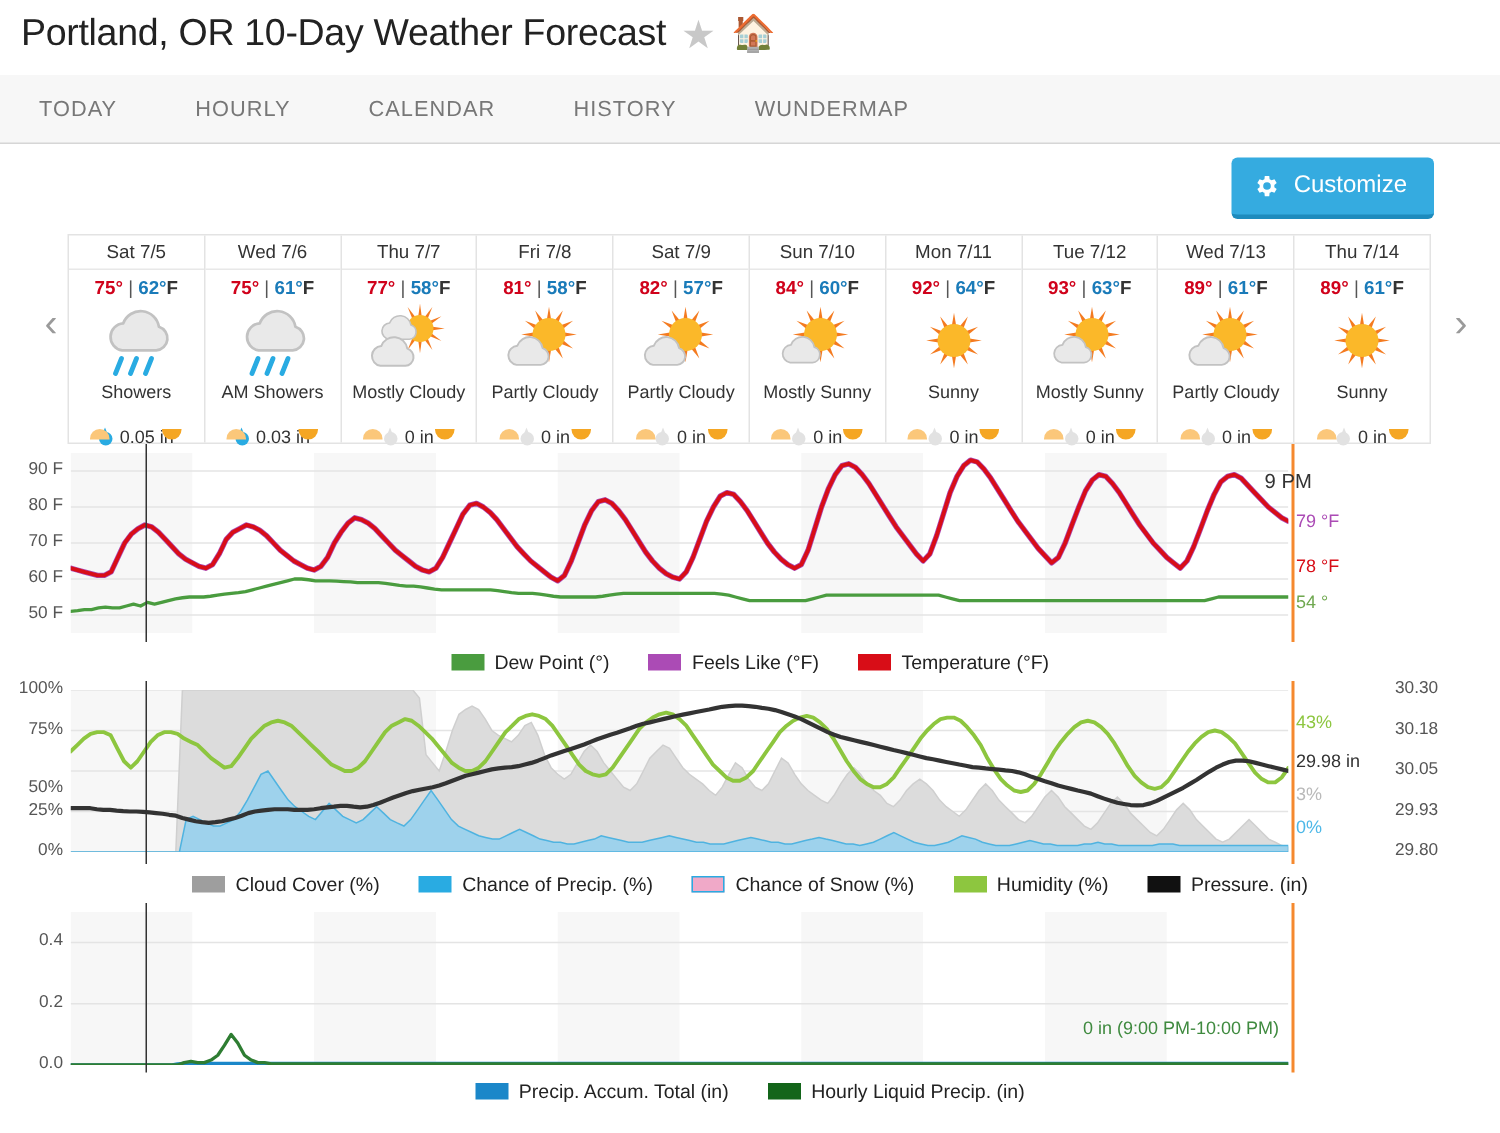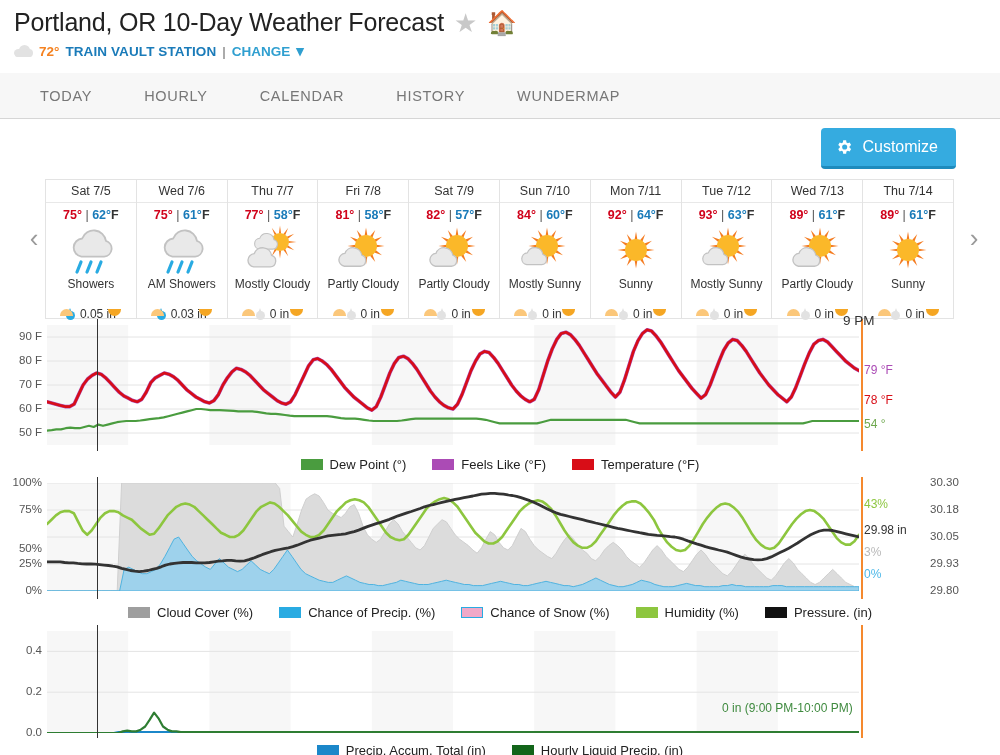--- a/index.html
+++ b/index.html
@@ -27,21 +27,21 @@
   .cloud-mini i:nth-child(4){ left:1px; top:7px; width:17px; height:5px; border-radius:3px;}
   .temp-now { color: #f58220; }
   .station-name { color: #1a7bb9; letter-spacing: .1px; }
   .sep { color: #6b6b6b; font-weight: normal; }
   .change-link { color: #2f9fd0; }
   .chev-down { color: #2f9fd0; font-size: 15px; font-weight: bold; }
 
   
   .tabs-wrap { margin-top: 13px; position: relative; height: 46px;
                border-bottom: 1px solid #d6d6d6; background: #f7f7f7; }
-  .tabs { display: flex; height: 46px; padding-left: 14px; }
+  .tabs { display: flex; height: 46px; }
   .tab { padding: 0 26px; display: flex; align-items: center; justify-content: center;
          font-size: 14.5px; color: #777; letter-spacing: .7px; cursor: pointer;
          position: relative; }
   .tab.active { background: #fff; color: #1a1a1a; font-weight: bold;
                 border-left: 1px solid #d6d6d6; border-right: 1px solid #d6d6d6;
                 border-top: 3px solid #26a8e0; margin-bottom: -1px; }
 
   
   .customize-row { height: 60px; position: relative; }
   .customize-btn {
@@ -101,33 +101,20 @@
 </style>
 </head>
 <body>
 
 <div class="page-header">
   <div class="title-row">
     <div class="page-title">Portland, OR 10-Day Weather Forecast</div>
     <span class="star-icon">★</span>
     <span class="home-icon">🏠</span>
   </div>
-  <div class="sub-row">
-    <span class="cloud-mini">
-        <i></i>
-        <i></i>
-        <i></i>
-        <i></i>
-      </span>
-    <span class="temp-now">72°</span>
-    <span class="station-name">TRAIN VAULT STATION</span>
-    <span class="sep">|</span>
-    <span class="change-link">CHANGE</span>
-    <span class="chev-down">▾</span>
-  </div>
 </div>
 
 <div class="tabs-wrap">
   <div class="tabs" id="tabs-host">
       <div class="tab">
         <span>TODAY</span>
       </div>
       <div class="tab">
         <span>HOURLY</span>
       </div>

